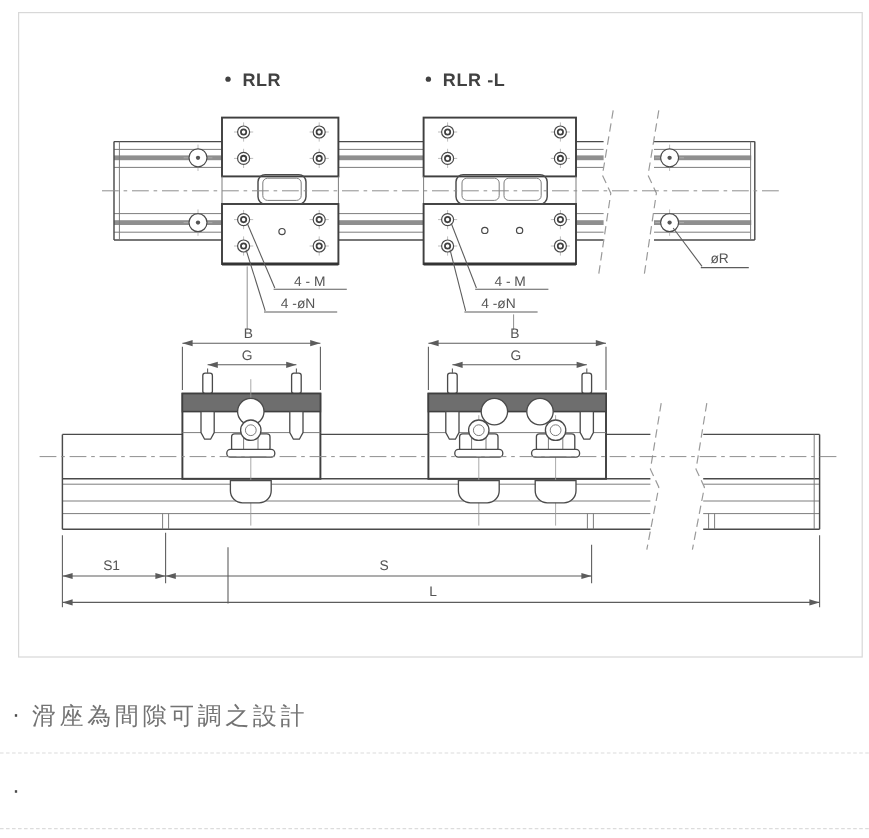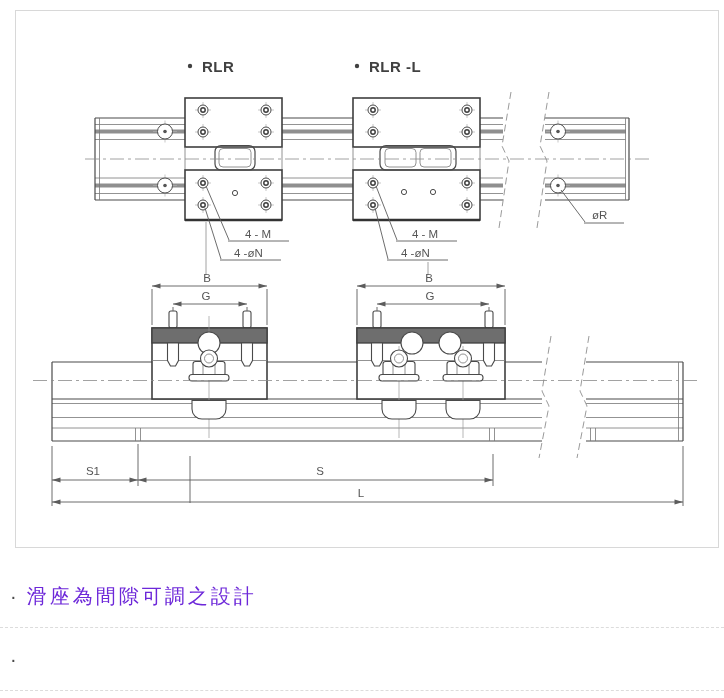--- a/index.html
+++ b/index.html
@@ -22,21 +22,21 @@
   .holec{fill:none;stroke:#3f3f3f;stroke-width:1.5;}
   .crosstick{stroke:#b0b0b0;stroke-width:.7;}
   .whitebg{fill:#fff;stroke:none;}
   .bar{fill:#6e6e6e;stroke:#3f3f3f;stroke-width:1.3;}
   .part{fill:#fff;stroke:#4a4a4a;stroke-width:1.1;}
   .clv{stroke:#999;stroke-width:.7;fill:none;}
   
   .features{position:absolute;left:0;top:565px;width:724px;}
   .feature-row{height:63px;border-bottom:1px dashed #dcdcdc;display:flex;align-items:center;padding-left:10px;box-sizing:border-box;}
   .bullet{color:#4a4a4a;font-size:20px;margin-right:10px;}
-  .ftxt{color:#6d28d9;font-size:20px;letter-spacing:3px;}
+  .ftxt{color:#737373;font-size:20px;letter-spacing:3px;}
 </style>
 </head>
 <body>
 
 <div class="panel">
 <svg width="702" height="536" viewBox="16 11 702 536">
 
   <g>
     <circle cx="190" cy="66" r="2.2" fill="#414141"></circle>
     <text class="lbltxt" x="202" y="72">RLR</text>

